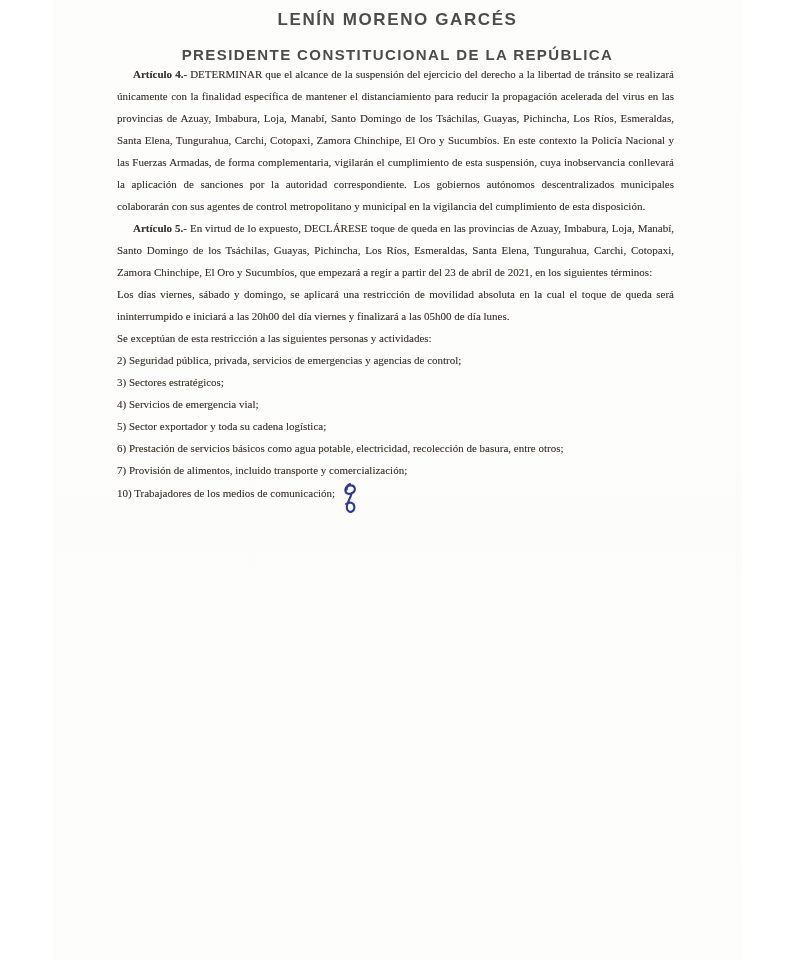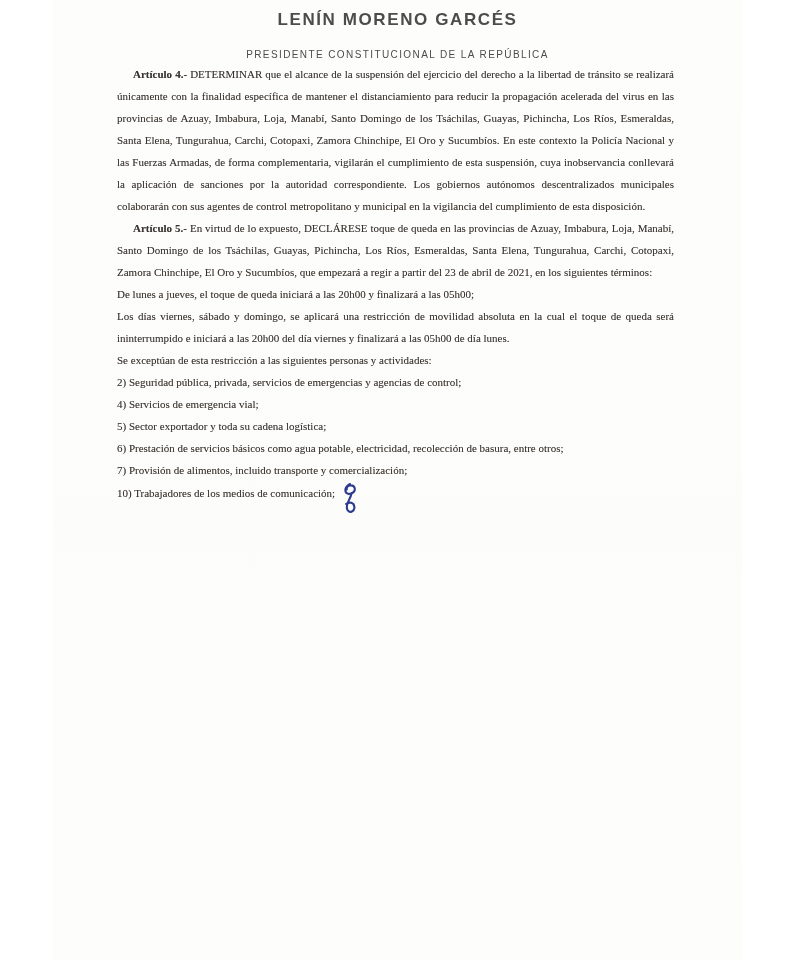--- a/index.html
+++ b/index.html
@@ -20,22 +20,22 @@
     font-family: "Liberation Sans", sans-serif;
     font-weight: 700;
     font-size: 17px;
     line-height: 20px;
     letter-spacing: 1.6px;
     color: #4c4c4c;
   }
   .doc-author-title {
     margin: 17px 0 0 0;
     font-family: "Liberation Sans", sans-serif;
-    font-weight: 400;
-    font-size: 10px;
+    font-weight: 700;
+    font-size: 15px;
     line-height: 16px;
     letter-spacing: 1.4px;
     color: #4c4c4c;
   }
   .doc-body {
     padding: 0 68px 0 64px;
     font-size: 11px;
     line-height: 22px;
     text-align: justify;
     text-shadow: 0 0 0.5px rgba(60,50,40,0.35);
@@ -68,27 +68,27 @@
     <h1 class="doc-author">LENÍN MORENO GARCÉS</h1>
     <h2 class="doc-author-title">PRESIDENTE CONSTITUCIONAL DE LA REPÚBLICA</h2>
   </div>
 
   <div class="doc-body">
 
     <p class="article article-4"><span class="article-label">Artículo 4.-</span> <span>DETERMINAR que el alcance de la suspensión del ejercicio del derecho a la libertad de tránsito se realizará únicamente con la finalidad específica de mantener el distanciamiento para reducir la propagación acelerada del virus en las provincias de Azuay, Imbabura, Loja, Manabí, Santo Domingo de los Tsáchilas, Guayas, Pichincha, Los Ríos, Esmeraldas, Santa Elena, Tungurahua, Carchi, Cotopaxi, Zamora Chinchipe, El Oro y Sucumbíos. En este contexto la Policía Nacional y las Fuerzas Armadas, de forma complementaria, vigilarán el cumplimiento de esta suspensión, cuya inobservancia conllevará la aplicación de sanciones por la autoridad correspondiente. Los gobiernos autónomos descentralizados municipales colaborarán con sus agentes de control metropolitano y municipal en la vigilancia del cumplimiento de esta disposición.</span></p>
 
     <p class="article article-5"><span class="article-label">Artículo 5.-</span> <span>En virtud de lo expuesto, DECLÁRESE toque de queda en las provincias de Azuay, Imbabura, Loja, Manabí, Santo Domingo de los Tsáchilas, Guayas, Pichincha, Los Ríos, Esmeraldas, Santa Elena, Tungurahua, Carchi, Cotopaxi, Zamora Chinchipe, El Oro y Sucumbíos, que empezará a regir a partir del 23 de abril de 2021, en los siguientes términos:</span></p>
 
-    <p class="p-weekday">De lunes a jueves, el toque de queda iniciará a las 20h00 y finalizará a las 05h00;</p>
 
     <p class="p-weekend">Los días viernes, sábado y domingo, se aplicará una restricción de movilidad absoluta en la cual el toque de queda será ininterrumpido e iniciará a las 20h00 del día viernes y finalizará a las 05h00 de día lunes.</p>
 
     <p class="p-intro">Se exceptúan de esta restricción a las siguientes personas y actividades:</p>
 
     <p class="item">2) Seguridad pública, privada, servicios de emergencias y agencias de control;</p>
+    <p class="item">3) Sectores estratégicos;</p>
     <p class="item">4) Servicios de emergencia vial;</p>
     <p class="item">5) Sector exportador y toda su cadena logística;</p>
     <p class="item">6) Prestación de servicios básicos como agua potable, electricidad, recolección de basura, entre otros;</p>
     <p class="item">7) Provisión de alimentos, incluido transporte y comercialización;</p>
 
     <p class="item item-tight"><span>10) Trabajadores de los medios de comunicación;</span><svg class="ink-mark" viewBox="0 0 24 34" xmlns="http://www.w3.org/2000/svg">
         <path d="M12 3 C 5 7, 6.5 14.5, 13 12.5 C 19 10.5, 17.5 3.5, 11.5 4.5 C 9.5 5, 8.3 6.5, 8.8 8.5" fill="none" stroke-width="2.1" stroke-linecap="round" stroke="#2c3a8f"></path>
         <path d="M13.5 12.5 C 12.5 18.5, 6.5 23.5, 9.5 29 C 11.5 32.5, 17 30.5, 16.3 25.5 C 15.8 21.5, 11.5 20.5, 8 23" fill="none" stroke-width="2.1" stroke-linecap="round" stroke="#2c3a8f"></path>
     </svg></p>
 

